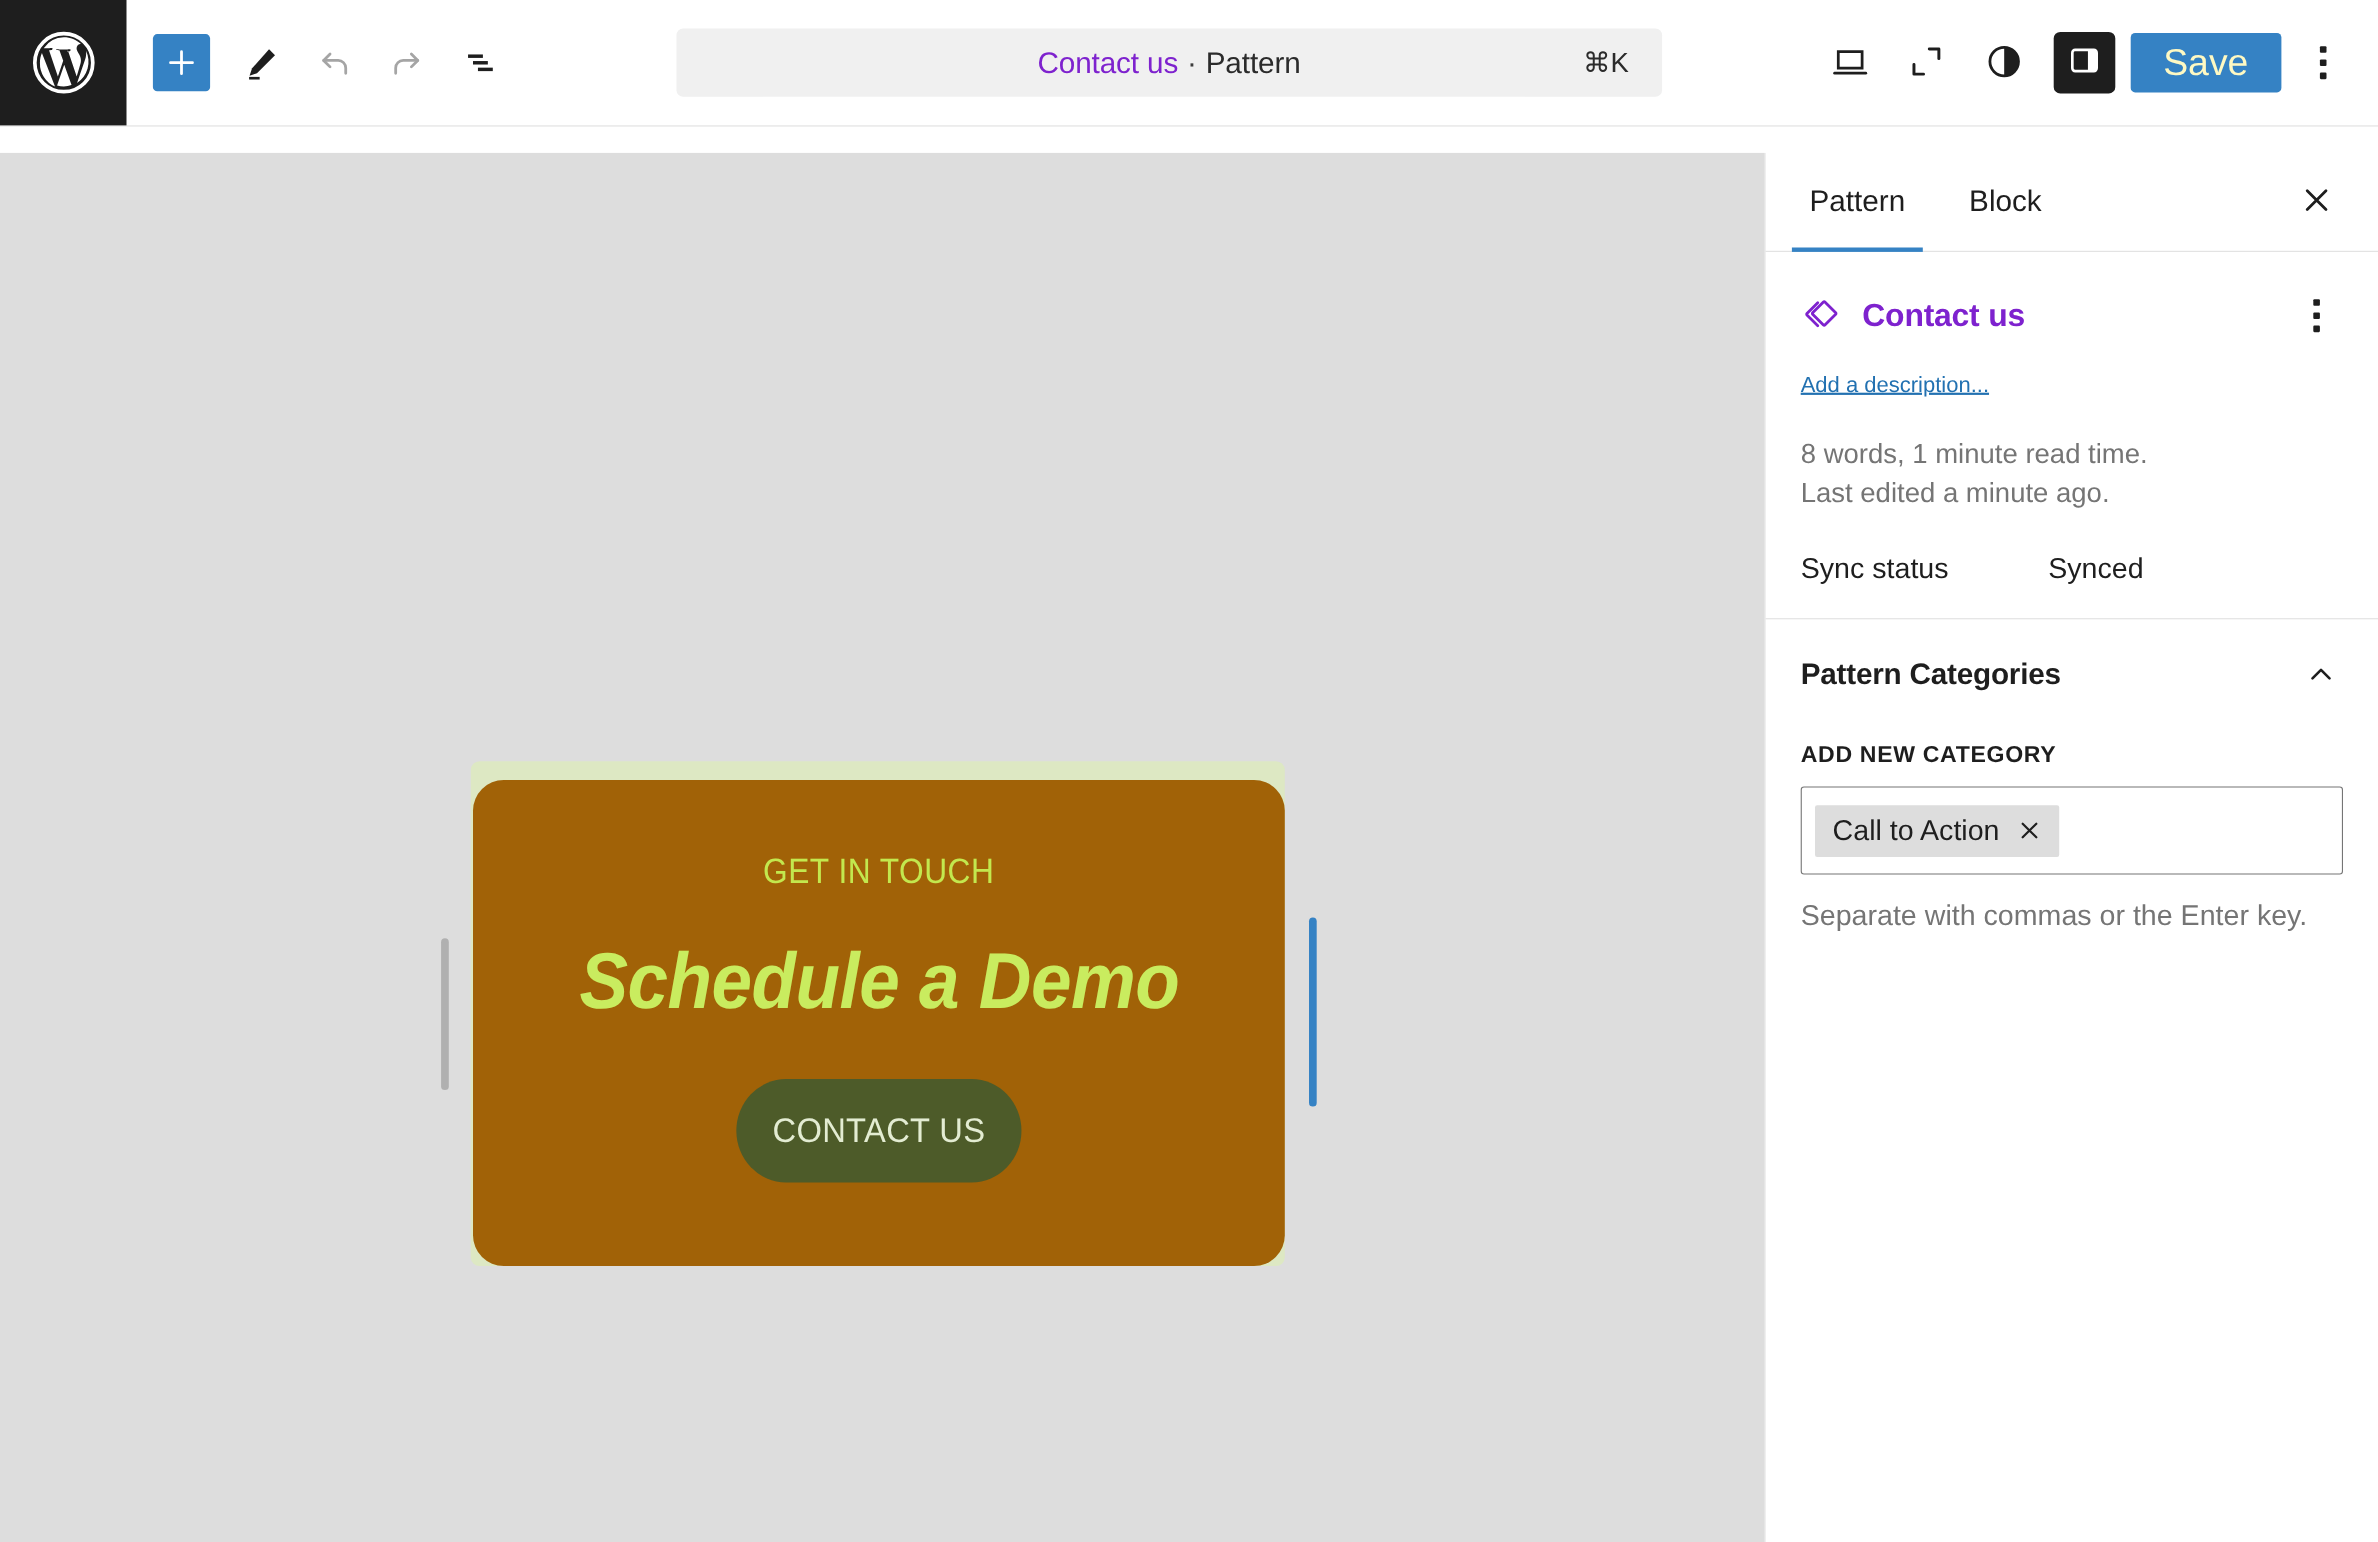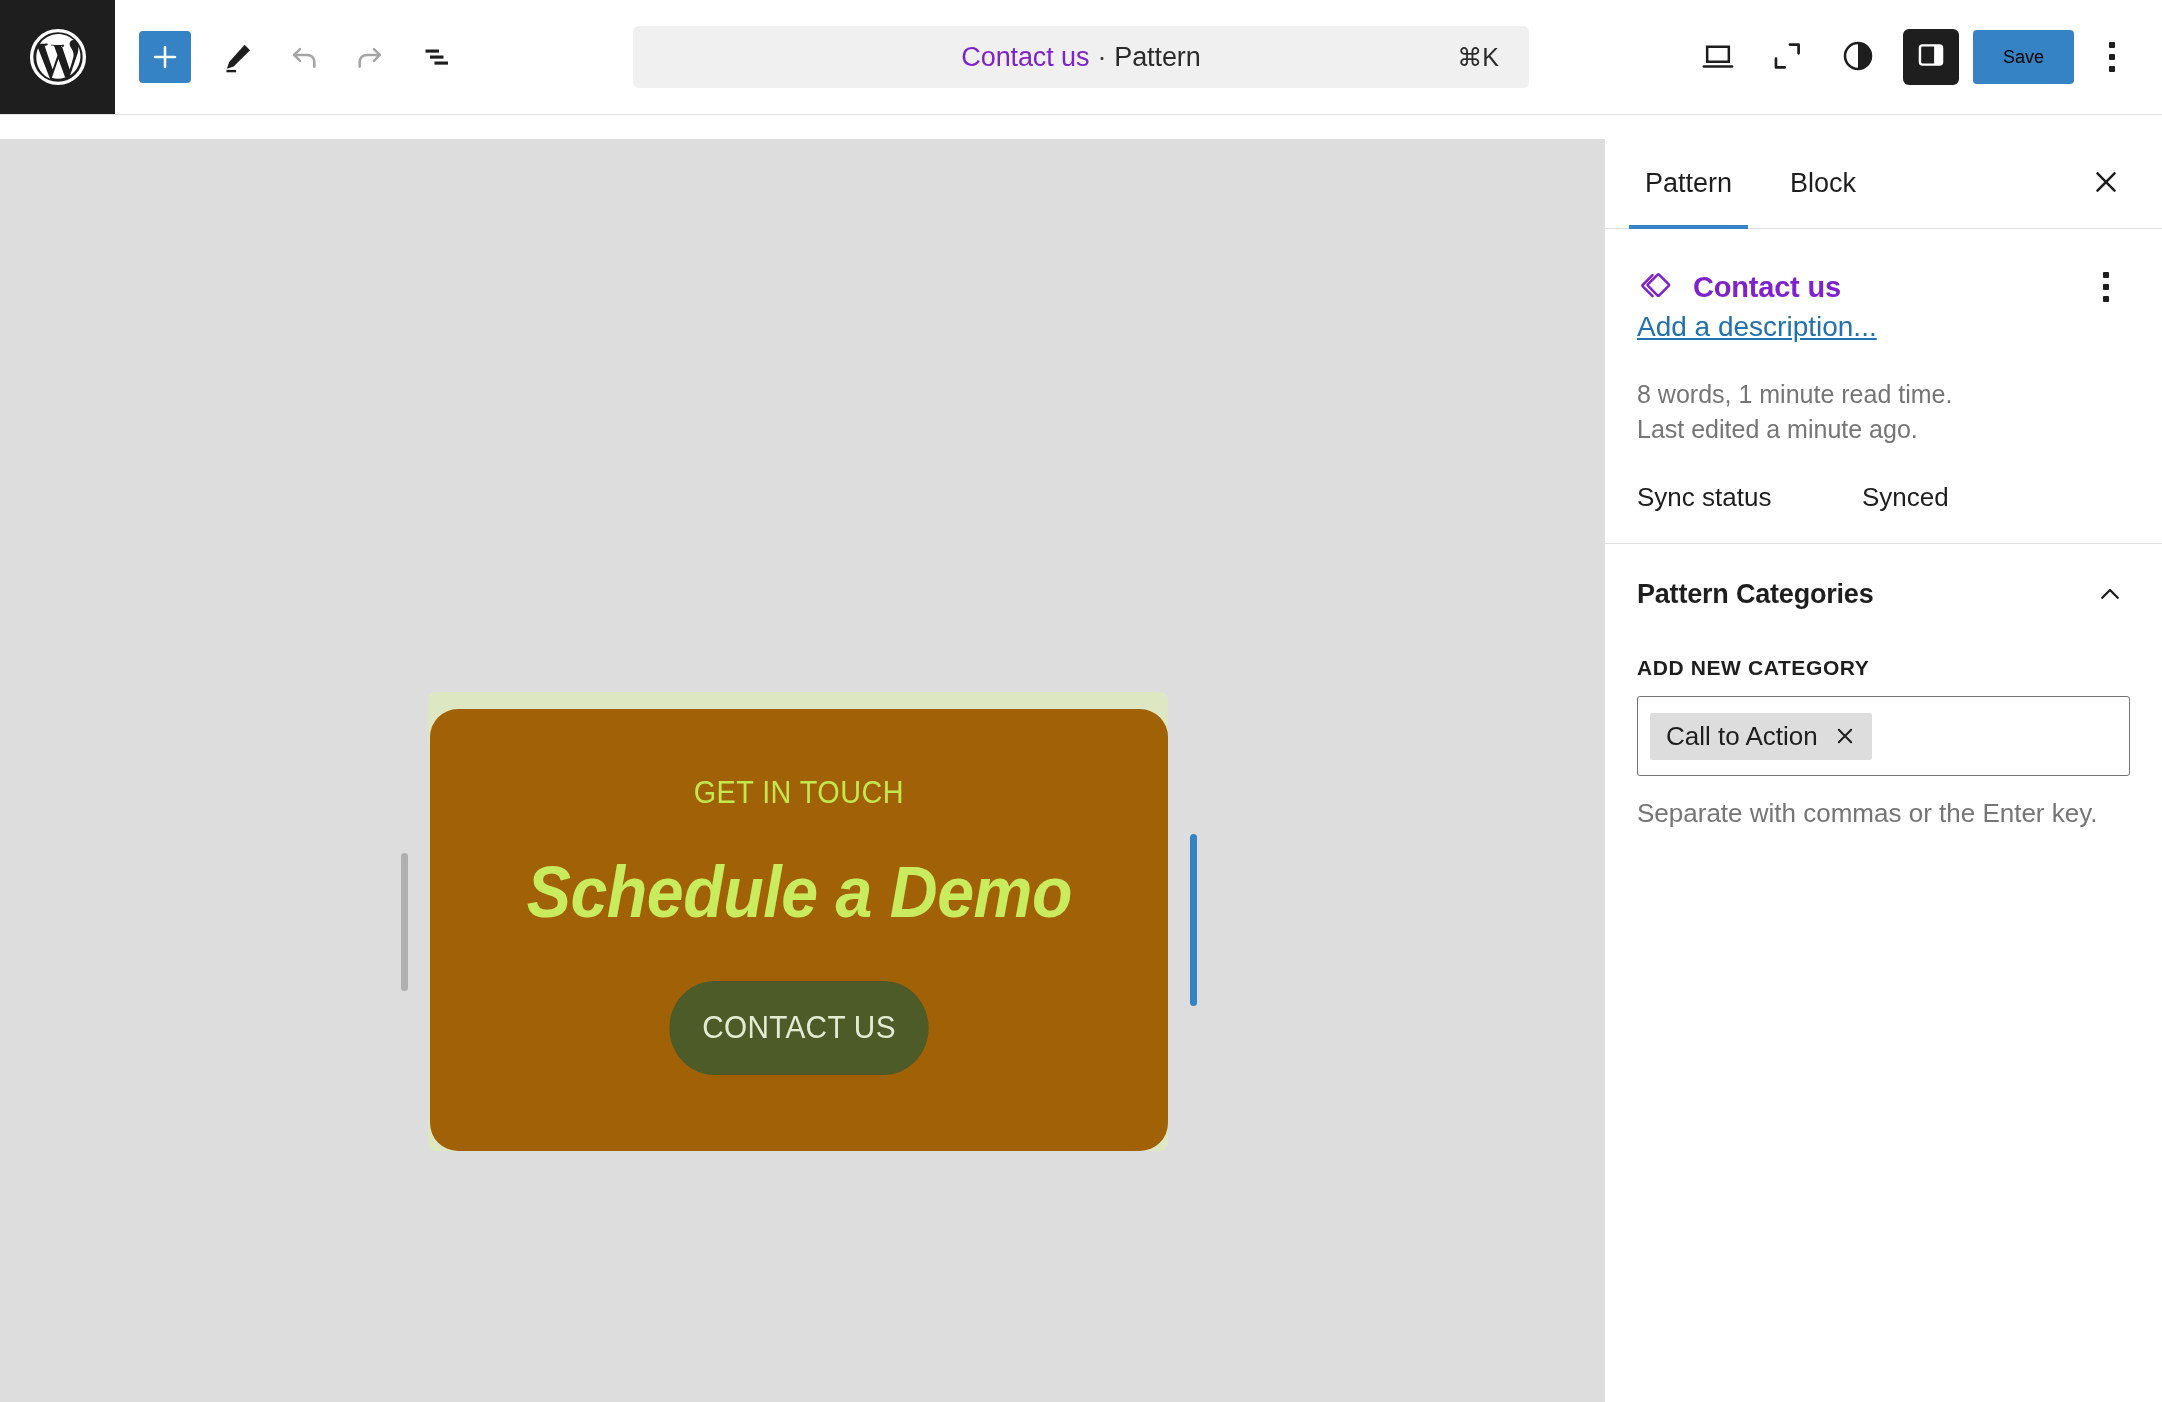--- a/index.html
+++ b/index.html
@@ -143,24 +143,24 @@
     display: flex;
     align-items: center;
     justify-content: center;
     margin: 0 14px 0 10px;
     cursor: pointer;
   }
   .save-btn {
     height: 54px;
     padding: 0 30px;
     background: #3582c4;
-    color: #000000;
+    color: #fef9c3;
     border: none;
     border-radius: 4px;
-    font-size: 18px;
+    font-size: 34px;
     font-family: "Liberation Sans", sans-serif;
     cursor: default;
     display: flex;
     align-items: center;
   }
   .kebab-btn {
     width: 64px;
     height: 66px;
     display: flex;
     align-items: center;
@@ -349,21 +349,22 @@
     height: 48px;
     display: flex;
     align-items: center;
     justify-content: center;
     background: transparent;
     border: none;
     cursor: pointer;
   }
   .sb-desc-link {
     display: block;
-    font-size: 28px;
+    margin-top: 28px;
+    font-size: 20px;
     color: #2271b1;
     text-decoration: underline;
     cursor: pointer;
   }
   .sb-meta {
     margin-top: 34px;
     font-size: 25px;
     line-height: 1.38;
     color: #757575;
   }

